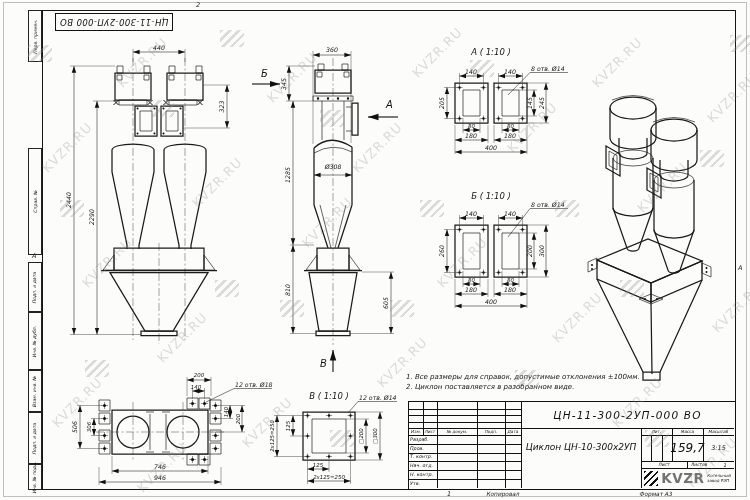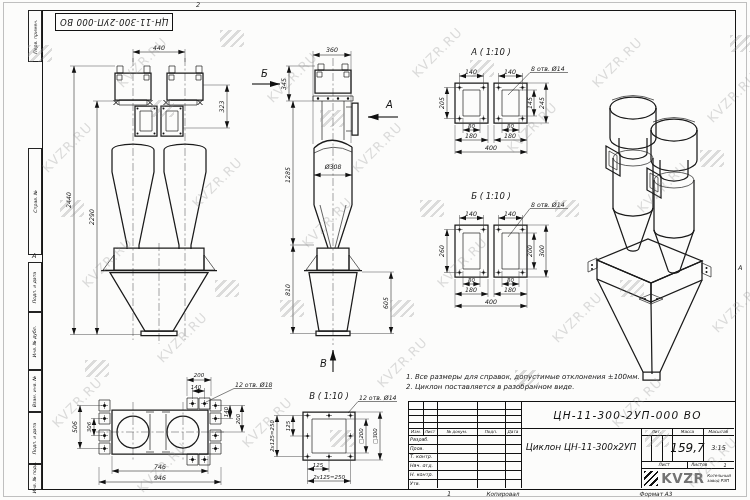--- a/index.html
+++ b/index.html
@@ -350,21 +350,21 @@
 
     <div class="tc" style="left:1px;top:33px;width:27px;height:8.8px;font-size:4.8px;justify-content:flex-start">Разраб.</div>
     <div class="tc" style="left:1px;top:41.8px;width:27px;height:8.8px;font-size:4.8px;justify-content:flex-start">Пров.</div>
     <div class="tc" style="left:1px;top:50.6px;width:27px;height:8.8px;font-size:4.8px;justify-content:flex-start">Т. контр.</div>
     <div class="tc" style="left:1px;top:59.4px;width:27px;height:8.8px;font-size:4.8px;justify-content:flex-start">Нач. отд.</div>
     <div class="tc" style="left:1px;top:68.2px;width:27px;height:8.8px;font-size:4.8px;justify-content:flex-start">Н. контр.</div>
     <div class="tc" style="left:1px;top:77.1px;width:27px;height:8.8px;font-size:4.8px;justify-content:flex-start">Утв.</div>
 
     <div class="tc" style="left:112px;top:0;width:213px;height:26px;font-size:10.5px;letter-spacing:1.2px">ЦН-11-300-2УП-000 ВО</div>
 
-    <div class="tc" style="left:112px;top:26px;width:120px;height:38px;font-size:9px">Циклон ЦН-11-300х2УП</div>
+    <div class="tc" style="left:112px;top:26px;width:120px;height:38px;font-size:9px">Циклон ЦН-10-300х2УП</div>
 
     <div class="tc" style="left:232px;top:26px;width:31px;height:7px;font-size:4.2px">Лит.</div>
     <div class="tc" style="left:263px;top:26px;width:31px;height:7px;font-size:4.2px">Масса</div>
     <div class="tc" style="left:294px;top:26px;width:31px;height:7px;font-size:4.2px">Масштаб</div>
     <div class="tc" style="left:263px;top:33px;width:31px;height:26px;font-size:12px">159,7</div>
     <div class="tc" style="left:294px;top:33px;width:31px;height:26px;font-size:6.5px">3:15</div>
 
     <div class="tc" style="left:232px;top:59px;width:46px;height:7px;font-size:4.4px">Лист</div>
     <div class="tc" style="left:280px;top:59px;width:28px;height:7px;font-size:4.4px;justify-content:flex-start;padding-left:2px">Листов</div>
     <div class="tc" style="left:308px;top:59px;width:16px;height:7px;font-size:5px">1</div>

